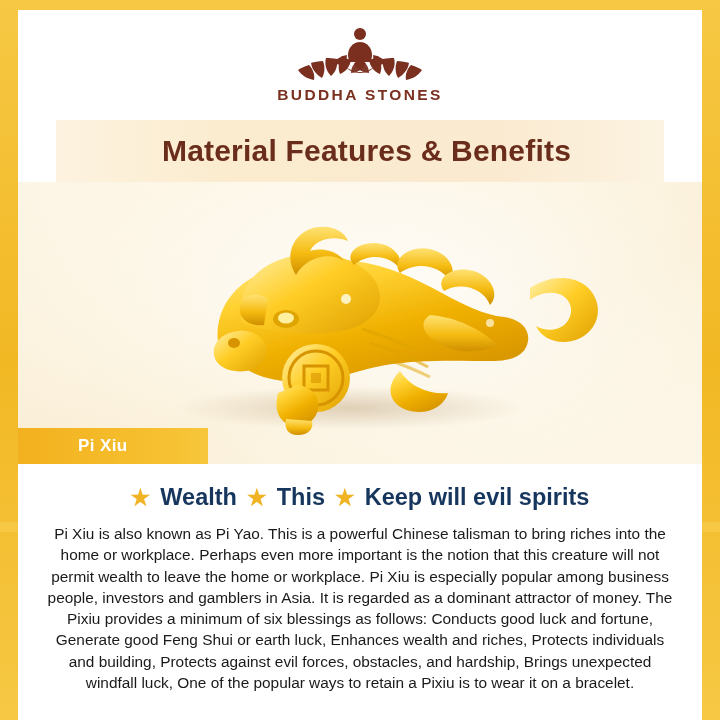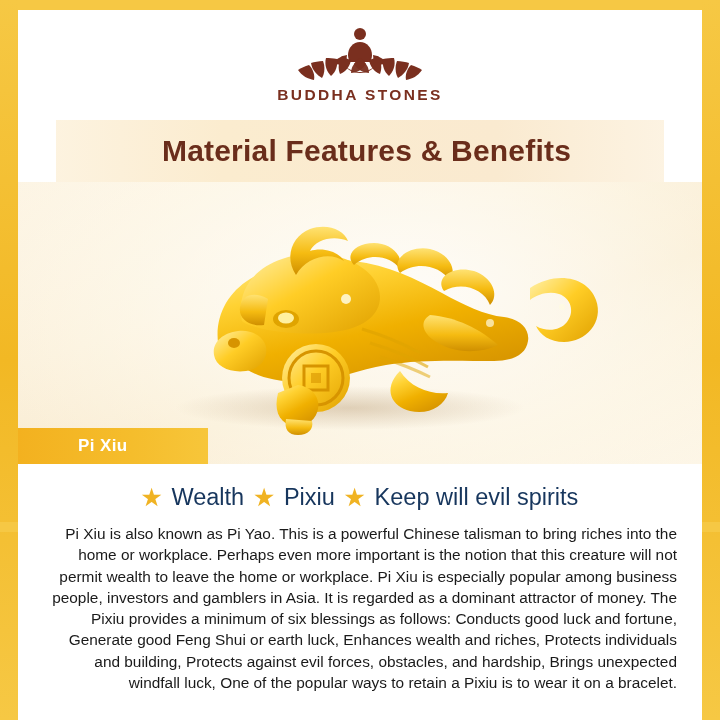--- a/index.html
+++ b/index.html
@@ -160,27 +160,27 @@
     font-weight: 600;
     margin-bottom: 12px;
   }
   .star {
     color: #f0b323;
     font-size: 22px;
     line-height: 1;
   }
   .benefit-word {
     color: #17365d;
-    font-weight: 400;
+    font-weight: 700;
   }
   .body-text {
     font-size: 15.4px;
     line-height: 1.38;
     color: #1a1a1a;
-    text-align: right;
+    text-align: center;
     padding: 0 3px;
   }
 </style>
 </head>
 <body>
 
 <div class="page">
 
   <div class="border-top"></div>
   <div class="border-left"></div>
@@ -290,21 +290,21 @@
       <div class="caption-tab">
         <span class="caption-text">Pi Xiu</span>
       </div>
     </div>
 
     <div class="benefits">
       <div class="benefit-line">
         <span class="star">★</span>
         <span class="benefit-word">Wealth</span>
         <span class="star">★</span>
-        <span class="benefit-word">Pixiu</span>
+        <span class="benefit-word">This</span>
         <span class="star">★</span>
         <span class="benefit-word">Keep will evil spirits</span>
       </div>
       <div class="body-text">Pi Xiu is also known as Pi Yao. This is a powerful Chinese talisman to bring riches into the home or workplace. Perhaps even more important is the notion that this creature will not permit wealth to leave the home or workplace. Pi Xiu is especially popular among business people, investors and gamblers in Asia. It is regarded as a dominant attractor of money. The Pixiu provides a minimum of six blessings as follows: Conducts good luck and fortune, Generate good Feng Shui or earth luck, Enhances wealth and riches, Protects individuals and building, Protects against evil forces, obstacles, and hardship, Brings unexpected windfall luck, One of the popular ways to retain a Pixiu is to wear it on a bracelet.</div>
     </div>
 
   </div>
 </div>
 
 </body></html>

